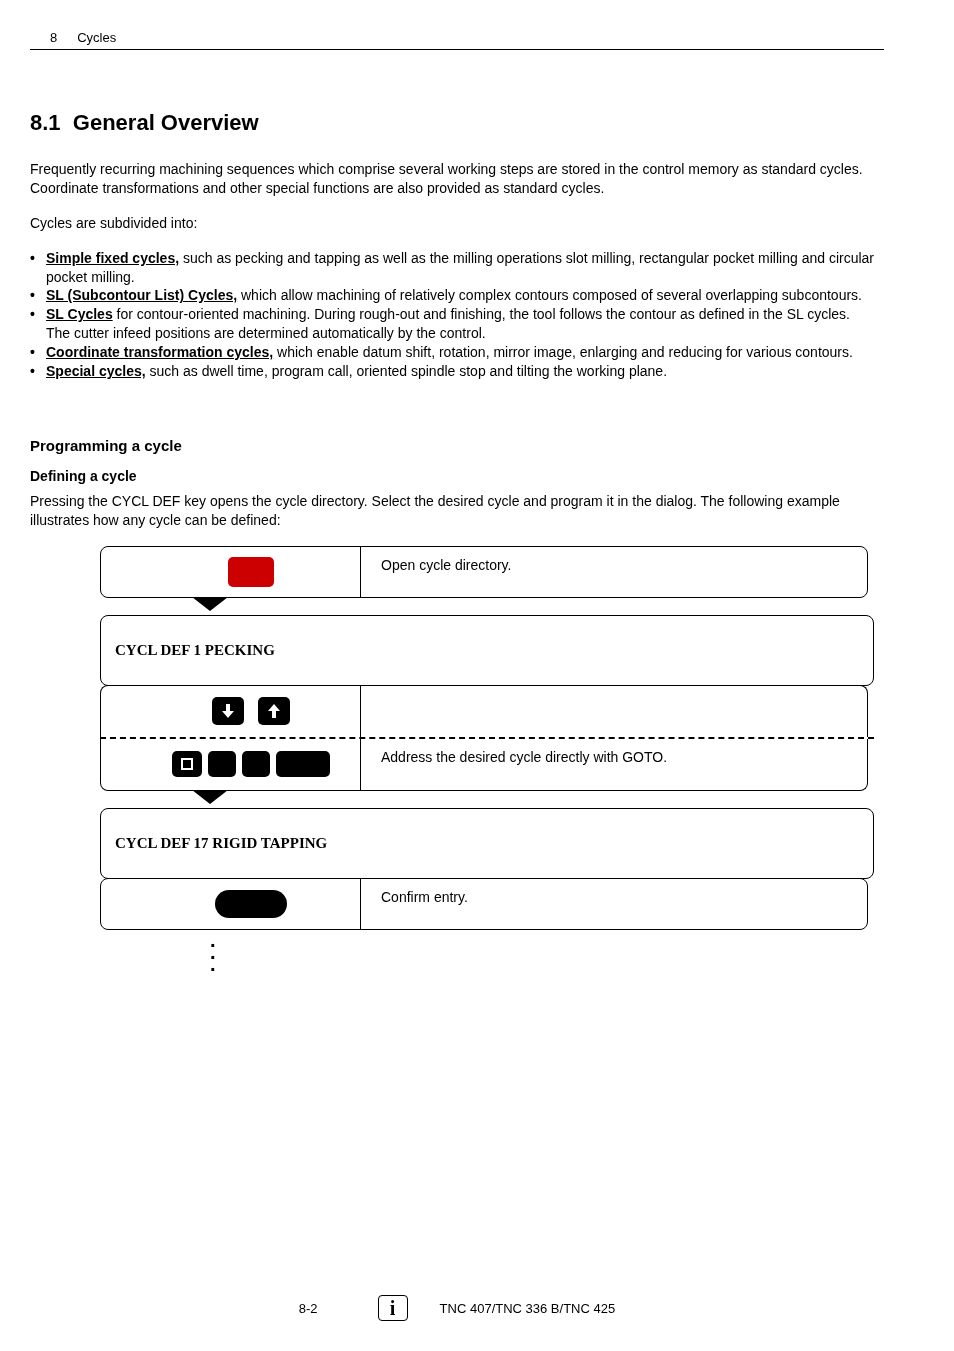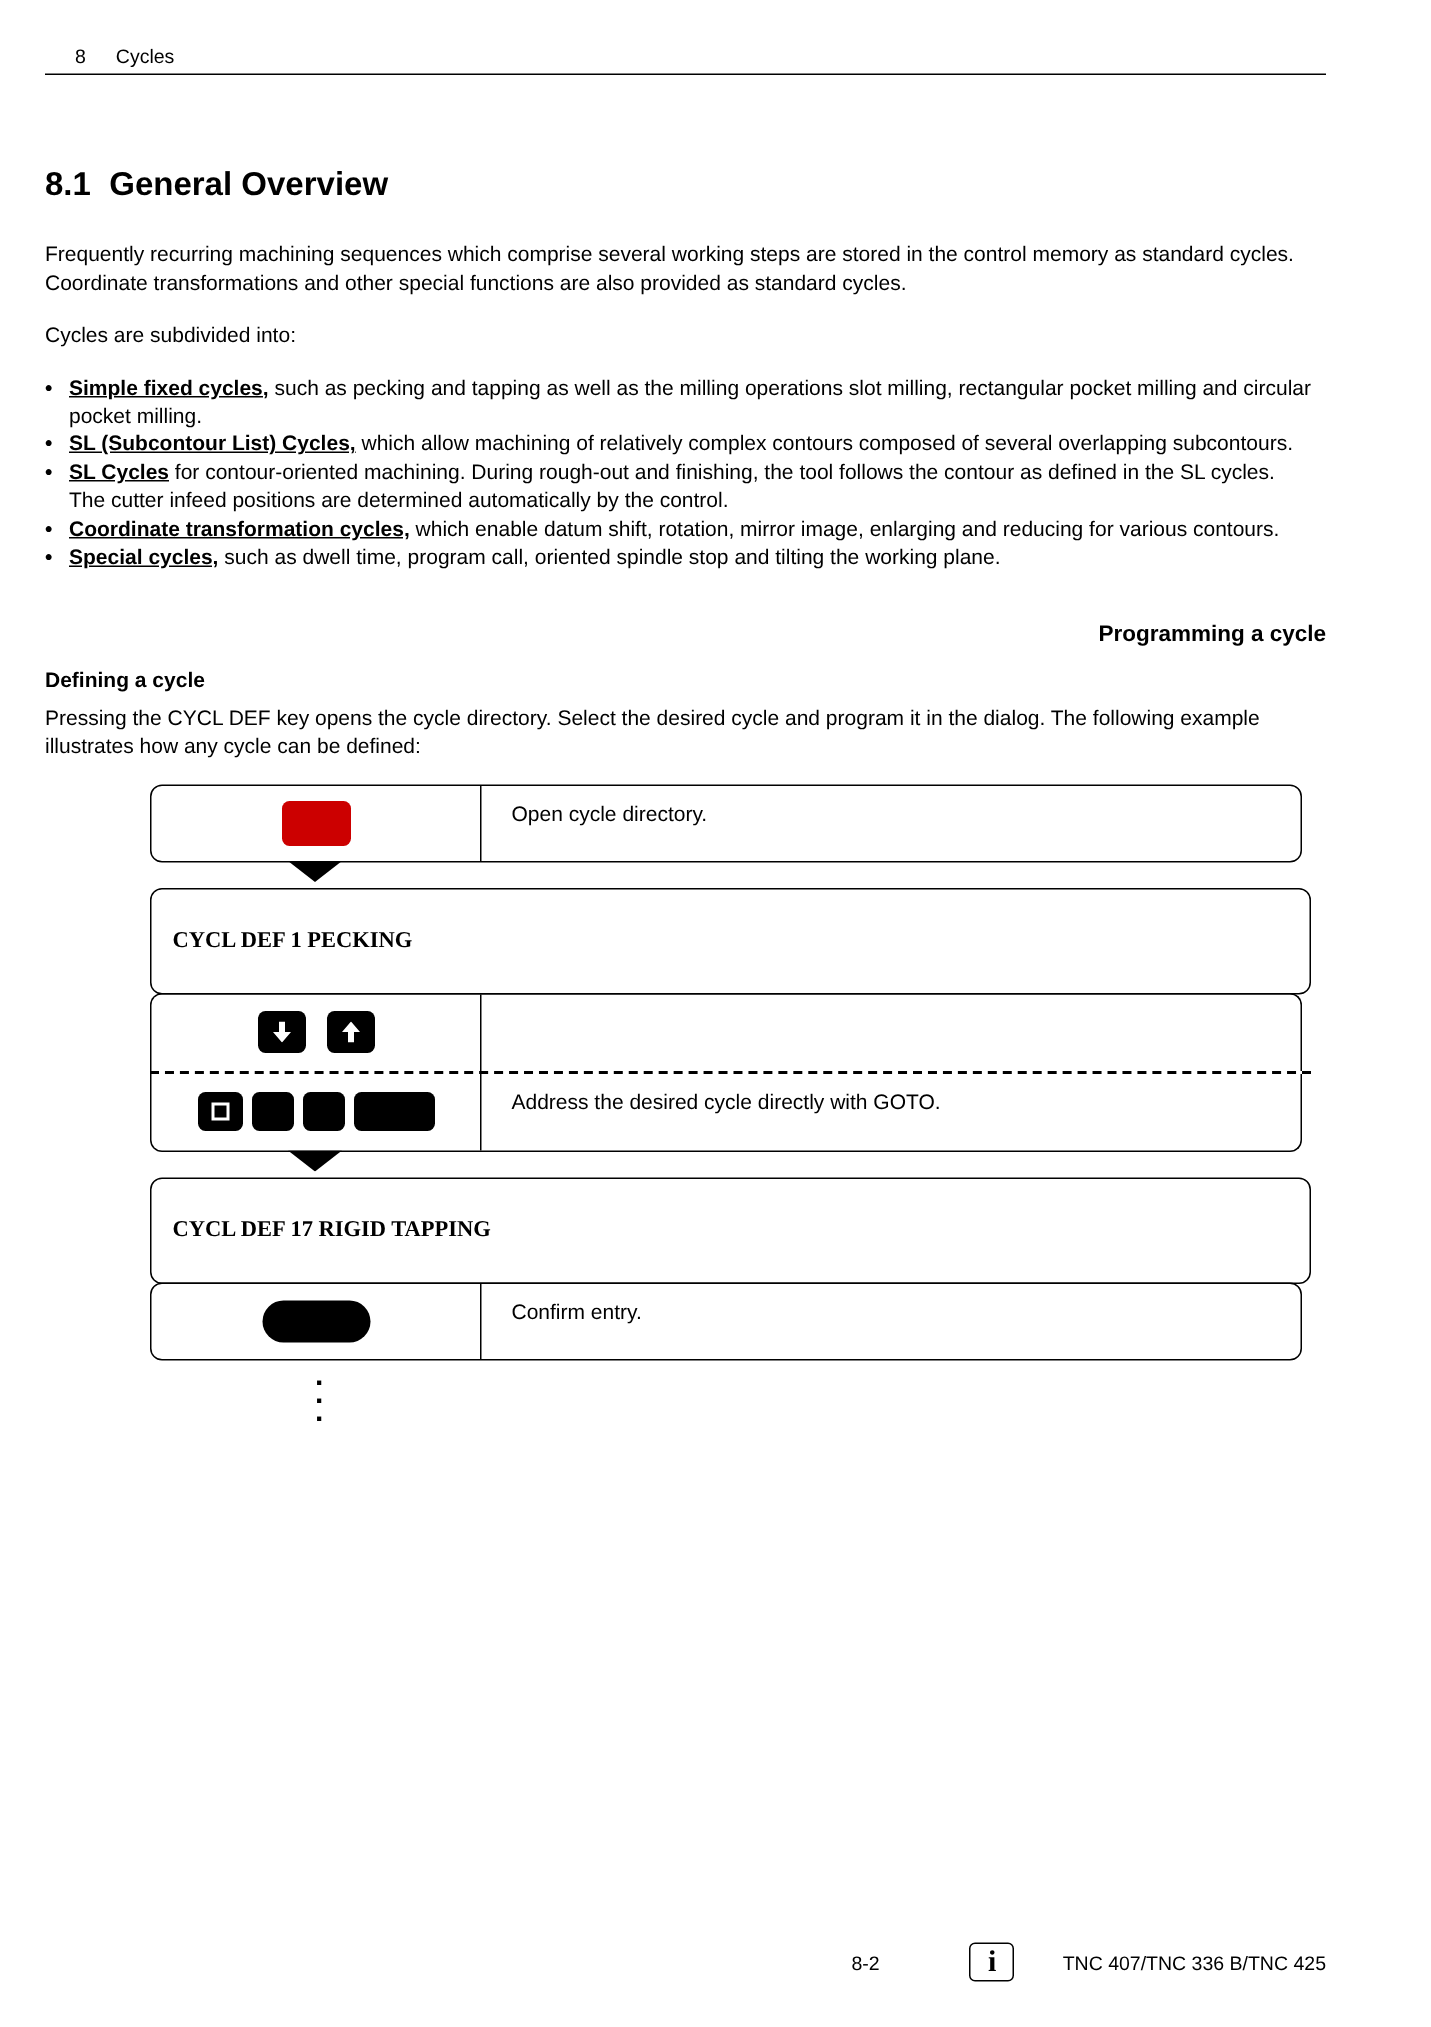--- a/index.html
+++ b/index.html
@@ -55,37 +55,37 @@
       left: 0;
       font-weight: bold;
     }
     .bold {
       font-weight: bold;
       text-decoration: underline;
     }
     .subsection-heading {
       font-size: 15px;
       font-weight: bold;
-      margin-top: 33px;
+      margin-top: 56px;
       margin-bottom: 14px;
-      text-align: right;
     }
     .sub-subheading {
       font-weight: bold;
       margin-bottom: 8px;
     }
 
     
     .step-row {
       display: flex;
       border: 1px solid #000;
       border-radius: 8px;
       margin-left: 70px;
       margin-right: 16px;
       min-height: 52px;
+      padding-left: 40px;
     }
     .step-left {
       width: 220px;
       display: flex;
       align-items: center;
       justify-content: center;
       gap: 8px;
       border-right: 1px solid #000;
     }
     .step-right {
@@ -176,21 +176,21 @@
       letter-spacing: 0;
       margin-top: 4px;
     }
 
     .footer {
       position: absolute;
       bottom: 30px;
       left: 30px;
       right: 70px;
       display: flex;
-      justify-content: flex-end;
+      justify-content: center;
       align-items: center;
       font-size: 13px;
       gap: 32px;
     }
     .info-icon {
       border: 1.5px solid #000;
       border-radius: 4px;
       width: 30px;
       height: 26px;
       display: flex;

